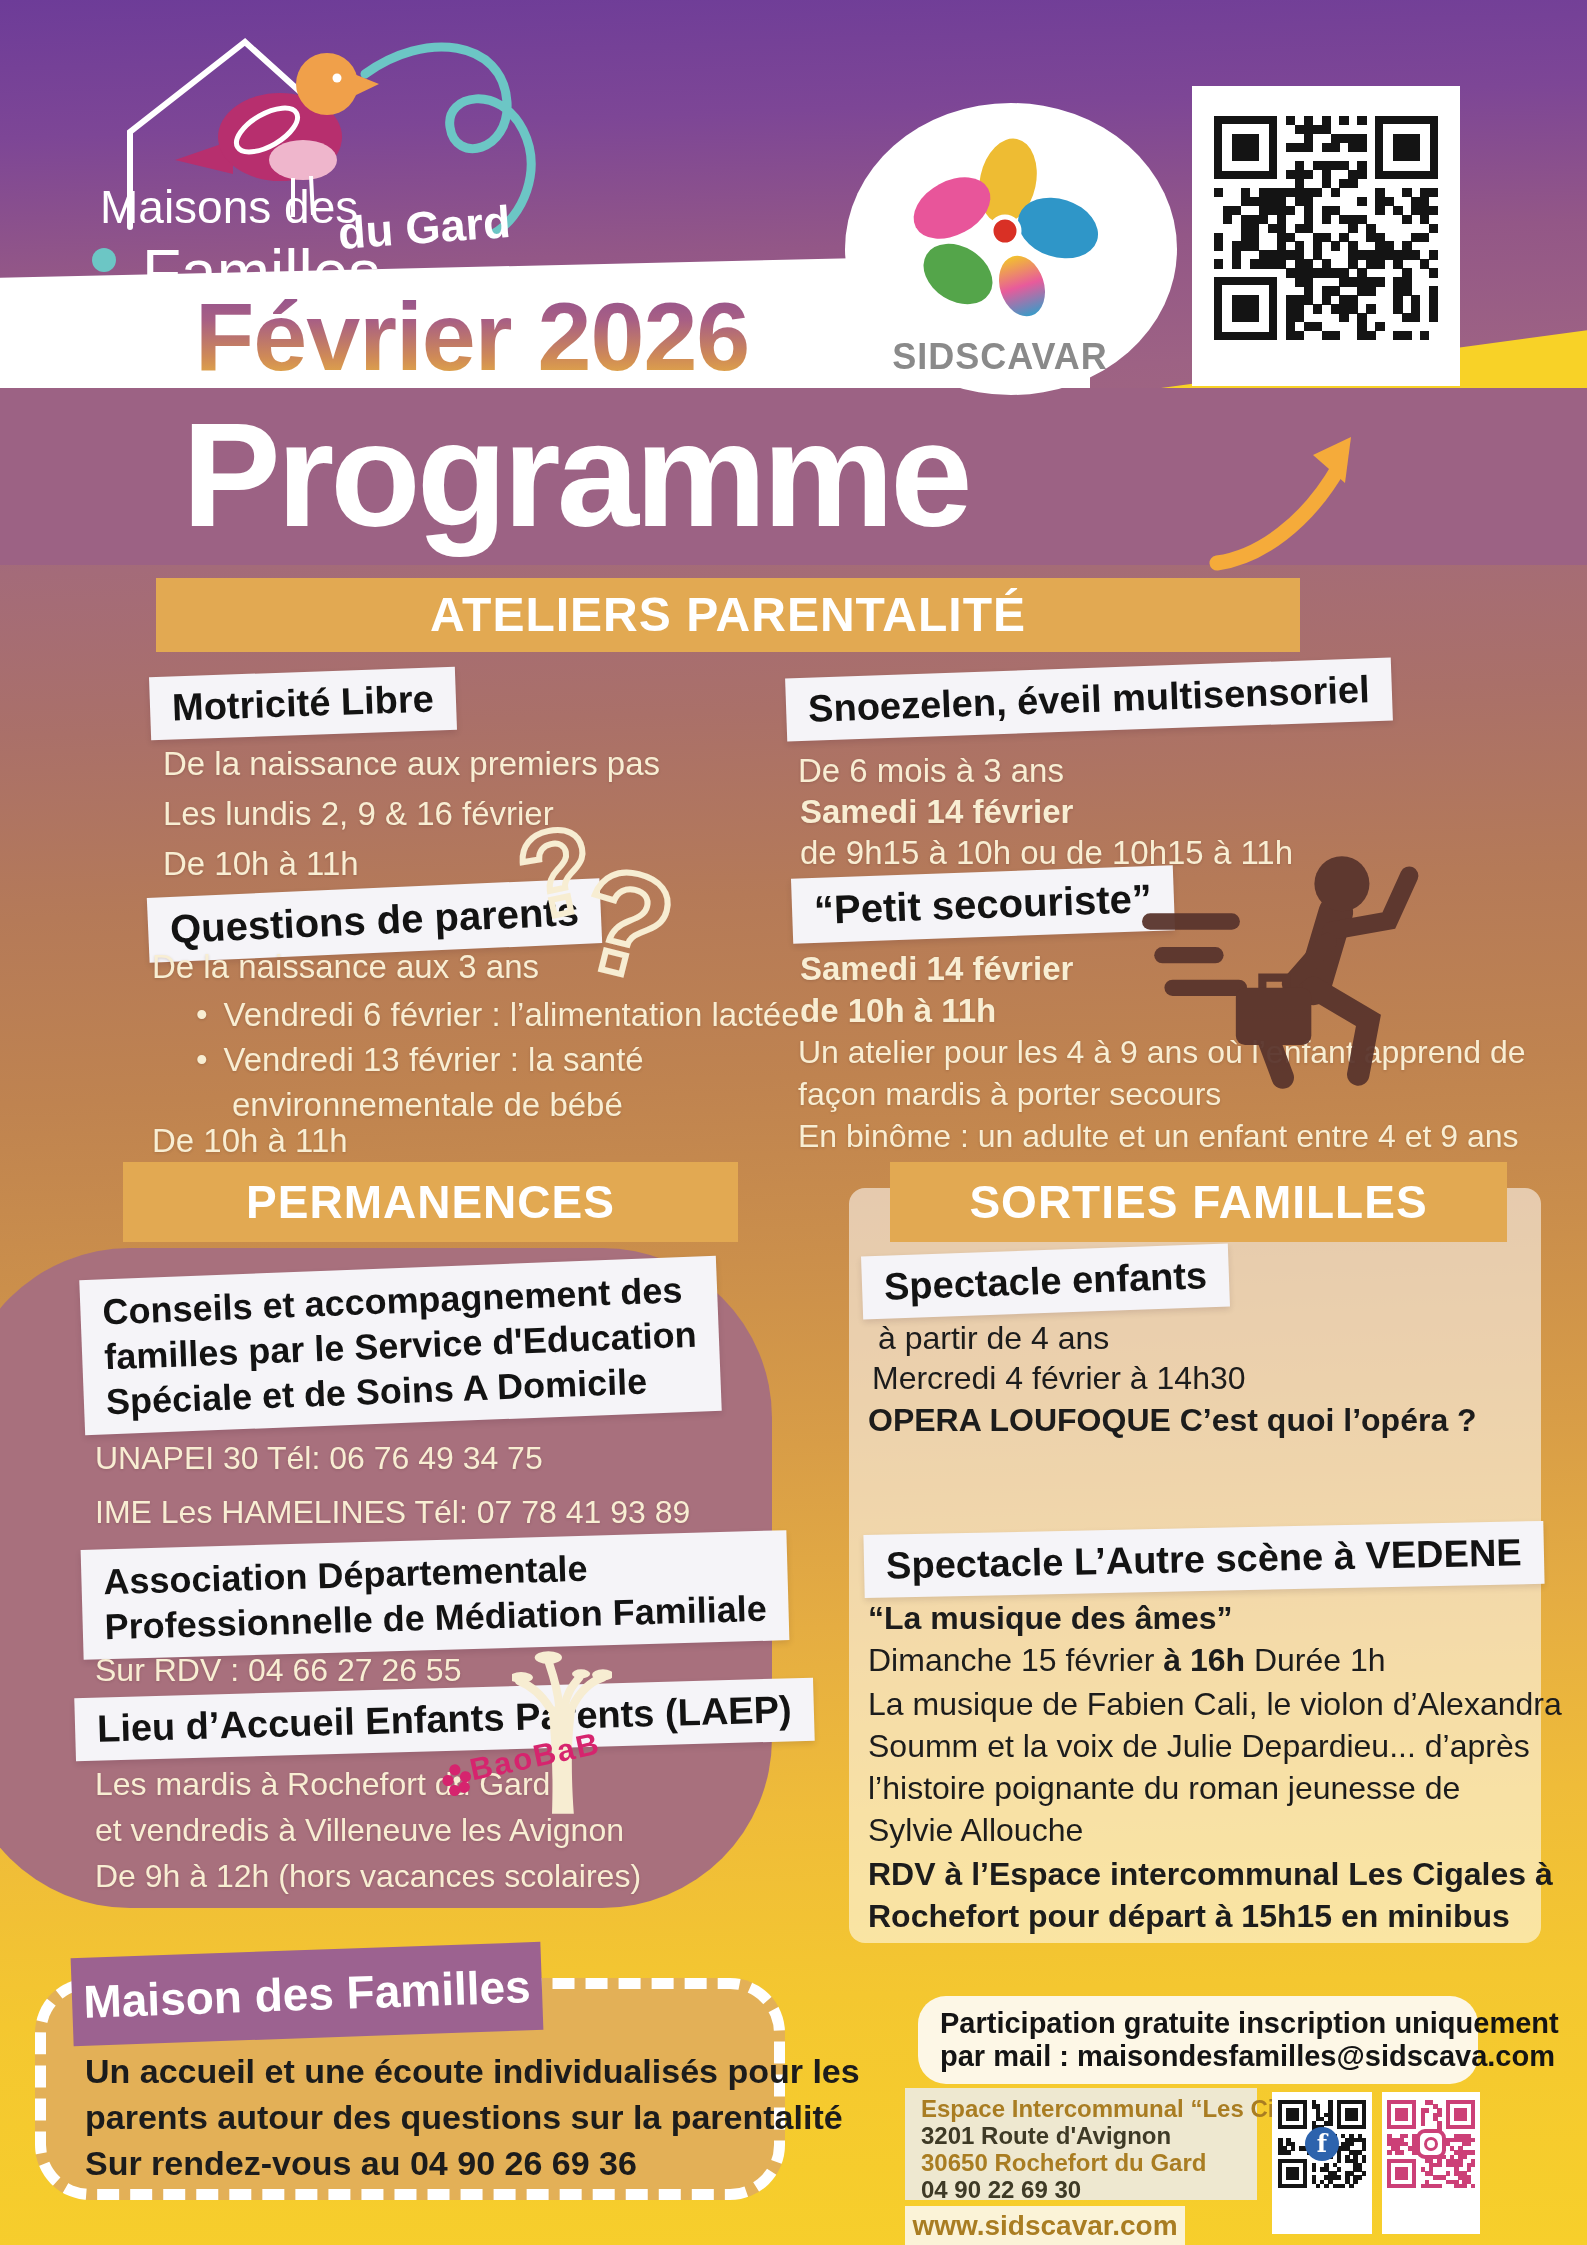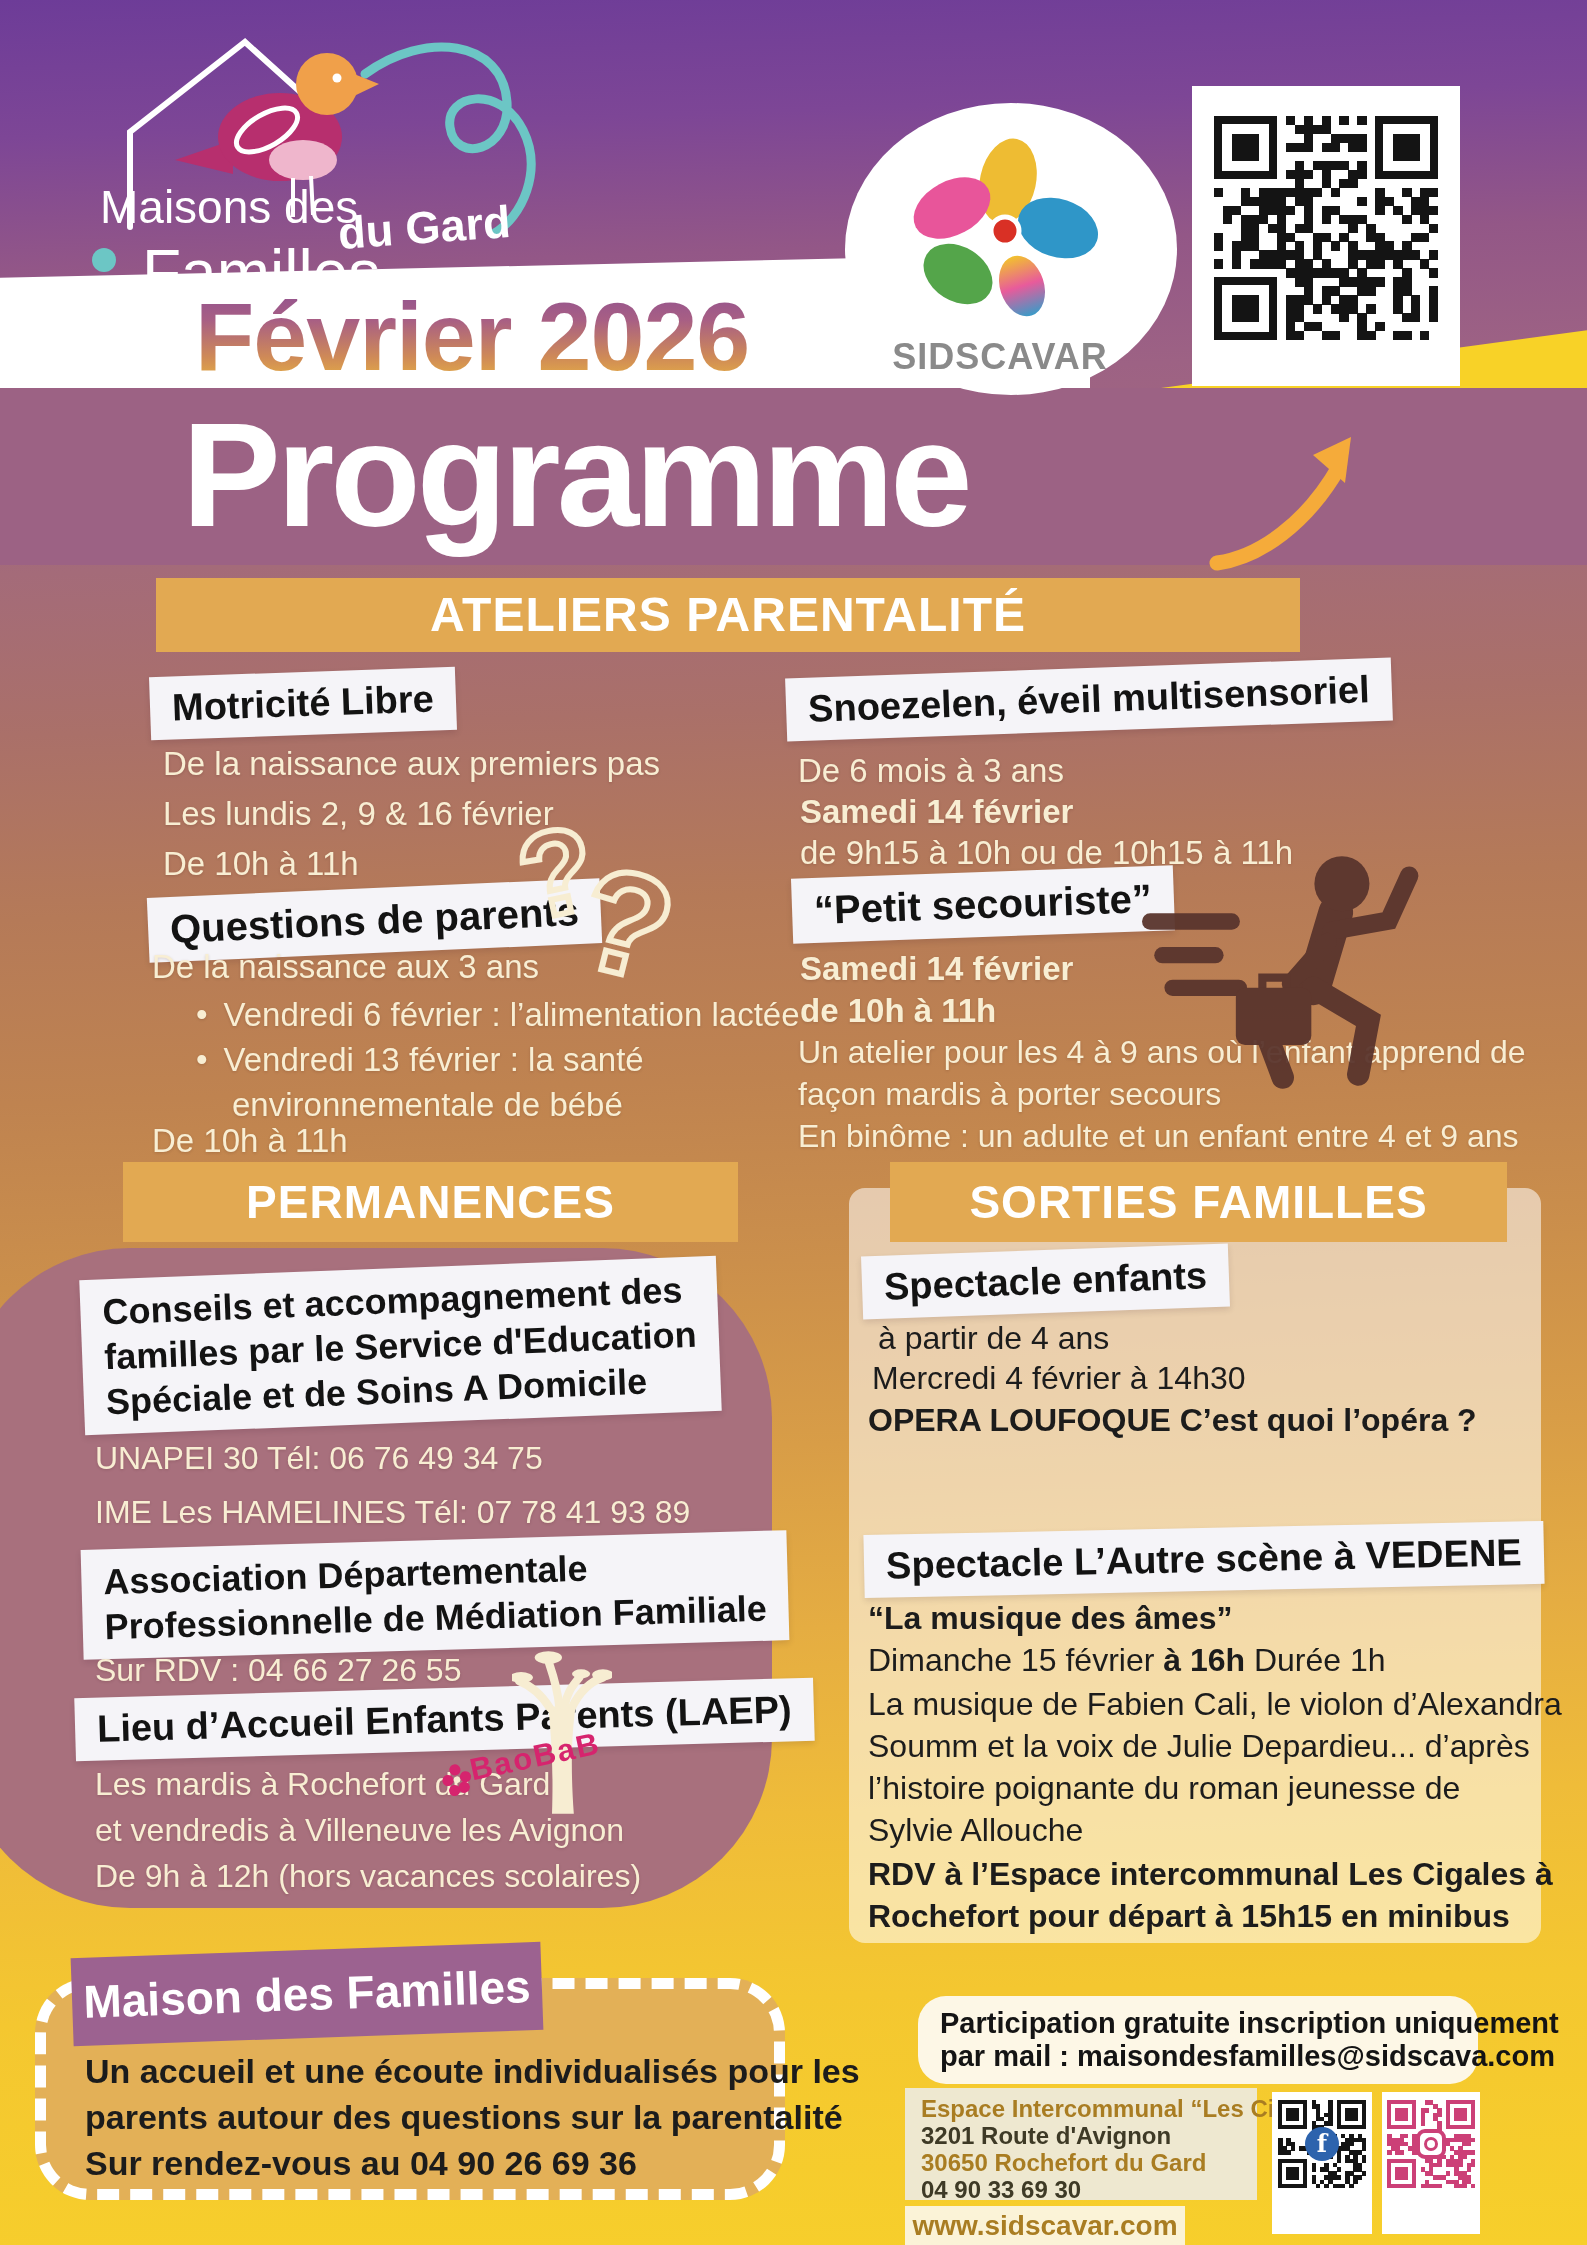--- a/index.html
+++ b/index.html
@@ -449,21 +449,21 @@
               display:flex;flex-direction:column;justify-content:center;padding:0 22px;box-sizing:border-box;">
     <div style="font-size:29px;font-weight:800;color:#141414;white-space:nowrap;">Participation gratuite inscription uniquement</div>
     <div style="font-size:29px;font-weight:800;color:#141414;white-space:nowrap;">par mail : maisondesfamilles@sidscava.com</div>
   </div>
 
   <div class="abs" style="left:905px;top:2088px;width:352px;height:112px;background:#eee8d0;
               padding:8px 16px;box-sizing:border-box;line-height:1.12;">
     <div style="font-size:24px;font-weight:700;color:#a97d22;white-space:nowrap;">Espace Intercommunal “Les Cigales”</div>
     <div style="font-size:24px;font-weight:700;color:#3e3a26;">3201 Route d'Avignon</div>
     <div style="font-size:24px;font-weight:700;color:#a97d22;">30650 Rochefort du Gard</div>
-    <div style="font-size:24px;font-weight:700;color:#3e3a26;">04 90 33 69 30</div>
+    <div style="font-size:24px;font-weight:700;color:#3e3a26;">04 90 22 69 30</div>
   </div>
 
   <div class="abs" style="left:905px;top:2206px;width:280px;height:40px;background:#fbf3d7;text-align:center;">
     <span style="font-size:28px;font-weight:700;color:#a97d22;line-height:40px;">www.sidscavar.com</span>
   </div>
 
   <div class="abs" style="left:1272px;top:2092px;width:100px;height:142px;background:#fff;">
     <div class="qr" style="left:6px;top:8px;width:88px;height:88px;">
         <i style="left:33.5px;top:0.0px;width:4.6px;height:4.6px;background:#141414"></i>
         <i style="left:50.3px;top:0.0px;width:4.6px;height:4.6px;background:#141414"></i>

